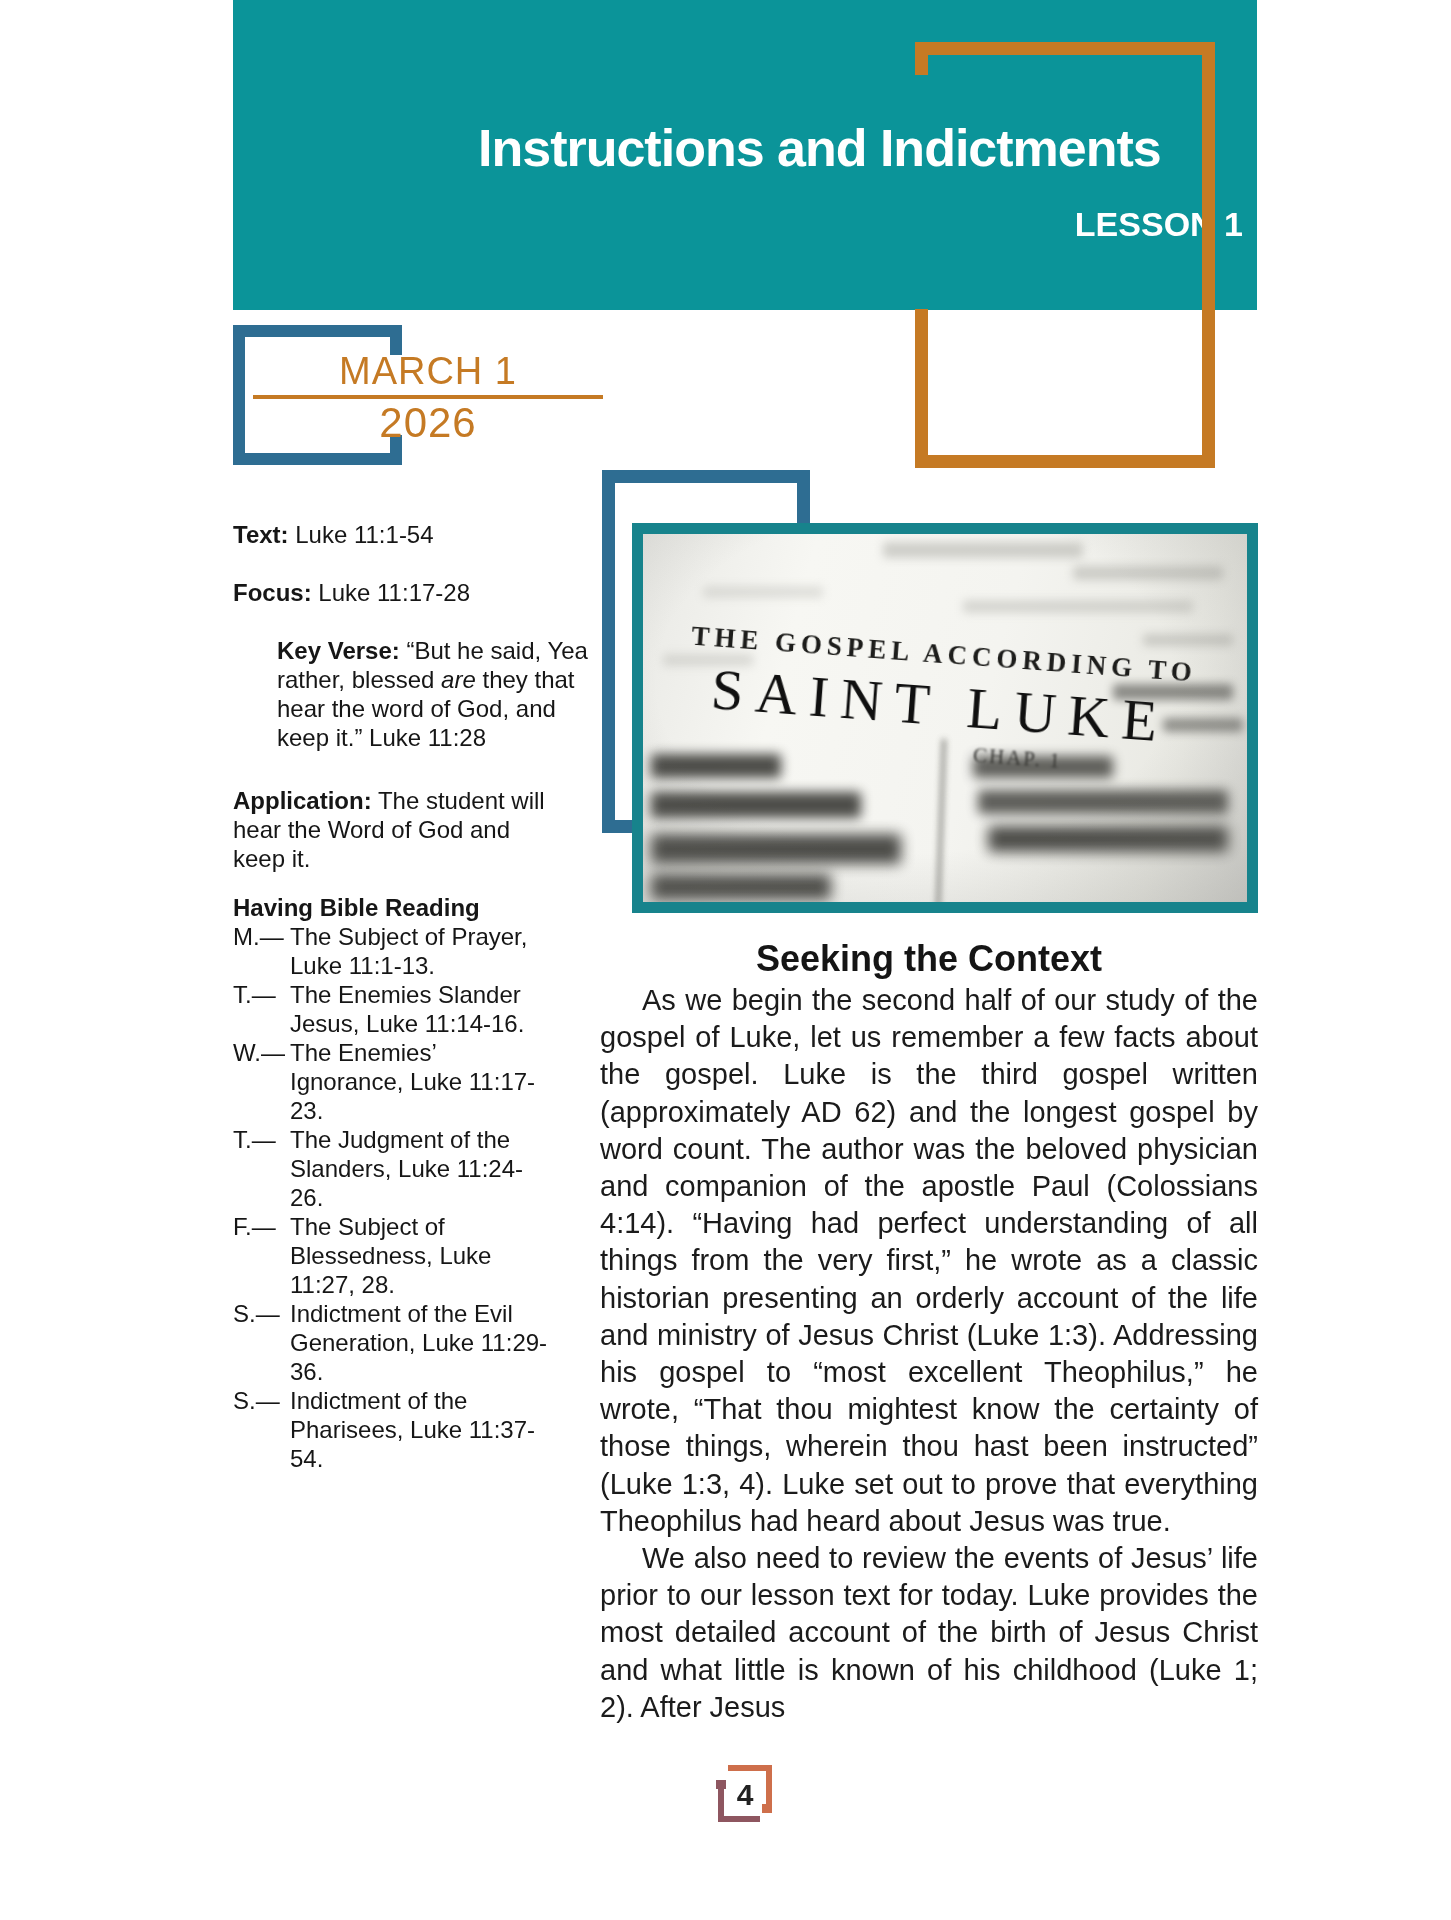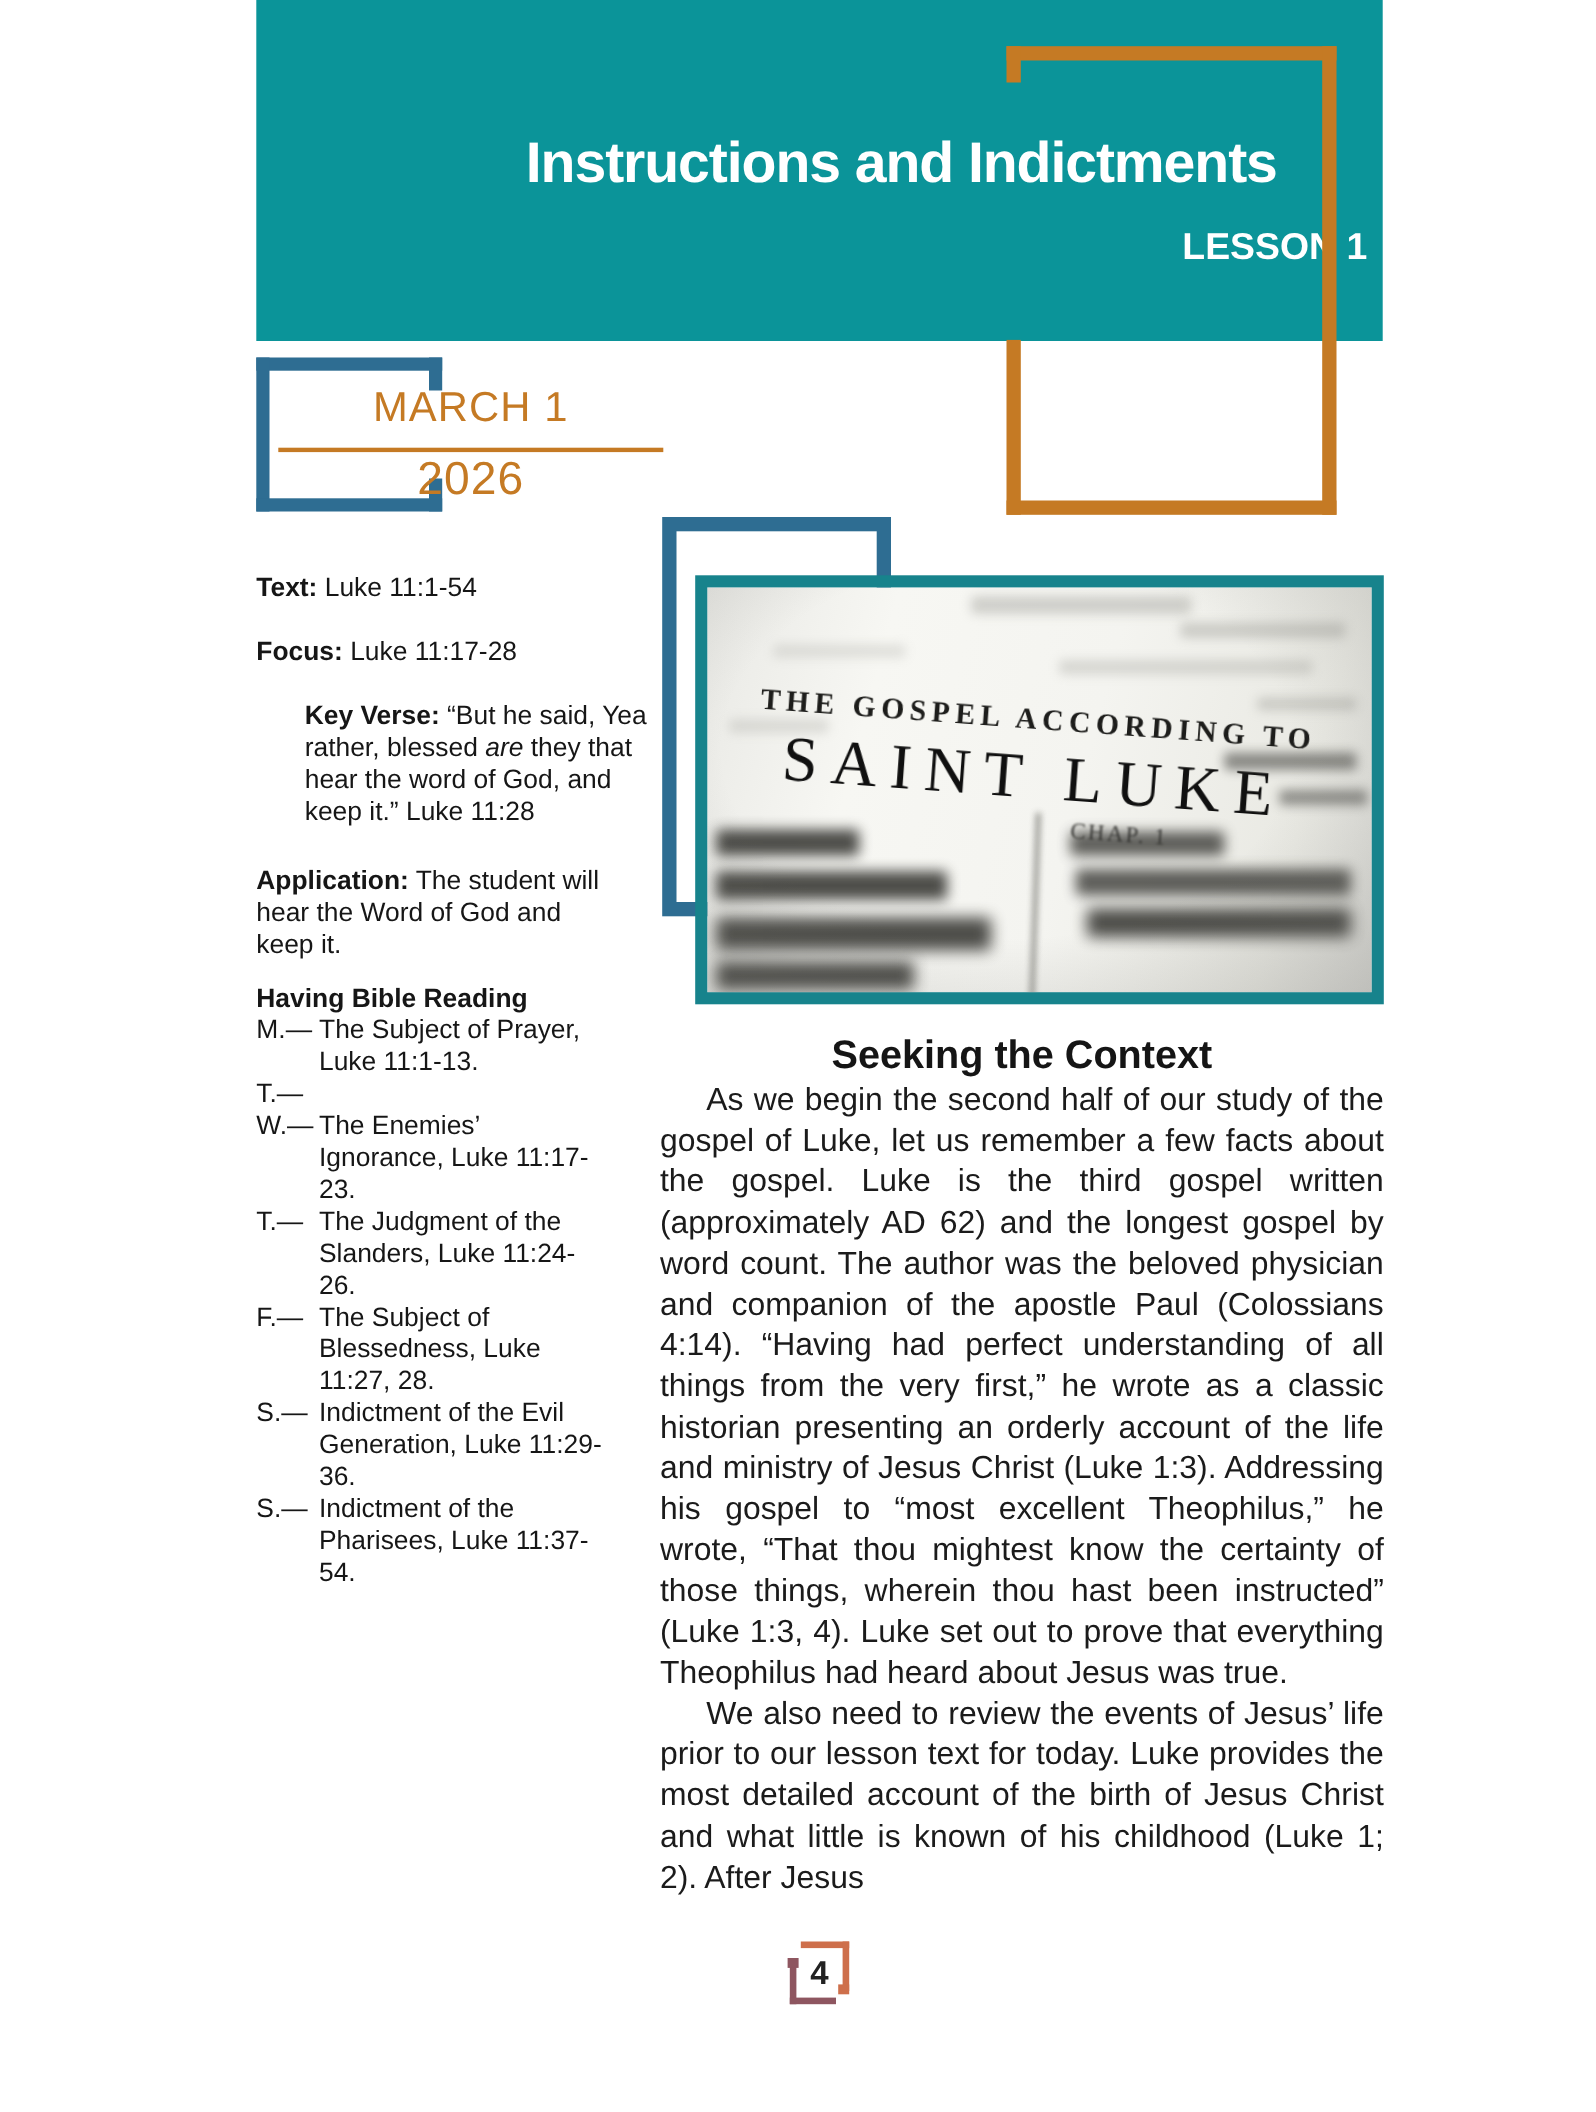--- a/index.html
+++ b/index.html
@@ -23,21 +23,21 @@
 
   
   .bluebar{position:absolute;background:var(--blue,#2E6D92);}
   .b-top{left:233px;top:325px;width:169px;height:12px;}
   .b-left{left:233px;top:325px;width:12px;height:140px;}
   .b-bottom{left:233px;top:453px;width:169px;height:12px;}
   .b-rstub-top{left:390px;top:325px;width:12px;height:30px;}
   .b-rstub-bot{left:390px;top:435px;width:12px;height:30px;}
   .date-wrap{position:absolute;left:253px;top:350px;width:350px;text-align:center;}
   .date-month{font-size:38px;font-weight:400;letter-spacing:1px;color:var(--orange,#C57A24);
-    line-height:42px;padding-bottom:15px;border-bottom:4px solid var(--orange,#C57A24);}
+    line-height:42px;padding-bottom:3px;border-bottom:4px solid var(--orange,#C57A24);}
   .date-year{font-size:42px;font-weight:400;letter-spacing:1px;color:var(--orange,#C57A24);line-height:46px;margin-top:1px;}
 
   
   .photo-backframe{position:absolute;left:602px;top:470px;width:208px;height:363px;
     border:13px solid var(--blue,#2E6D92);box-sizing:border-box;background:transparent;}
   .photo{position:absolute;left:632px;top:523px;width:626px;height:390px;box-sizing:border-box;
     border:11px solid var(--photoBorder,#17838C);overflow:hidden;
     background:linear-gradient(105deg,#e9e9e5 0%,#f7f7f3 25%,#f4f4f0 55%,#e9e9e3 85%,#dededa 100%);}
   .ph{position:absolute;border-radius:3px;}
   .ph-light{background:#a8a8a2;filter:blur(5px);opacity:.5;}
@@ -158,20 +158,21 @@
   </div>
 
   <div class="sb sb-daily">
     <div class="daily-head">Having Bible Reading</div>
     <div class="dr-row">
       <span class="dr-day">M.—</span>
       <span class="dr-text">The Subject of Prayer, Luke 11:1-13.</span>
     </div>
     <div class="dr-row">
       <span class="dr-day">T.—</span>
+      <span class="dr-text">The Enemies Slander Jesus, Luke 11:14-16.</span>
     </div>
     <div class="dr-row">
       <span class="dr-day">W.—</span>
       <span class="dr-text">The Enemies’ Ignorance, Luke 11:17-23.</span>
     </div>
     <div class="dr-row">
       <span class="dr-day">T.—</span>
       <span class="dr-text">The Judgment of the Slanders, Luke 11:24-26.</span>
     </div>
     <div class="dr-row">

